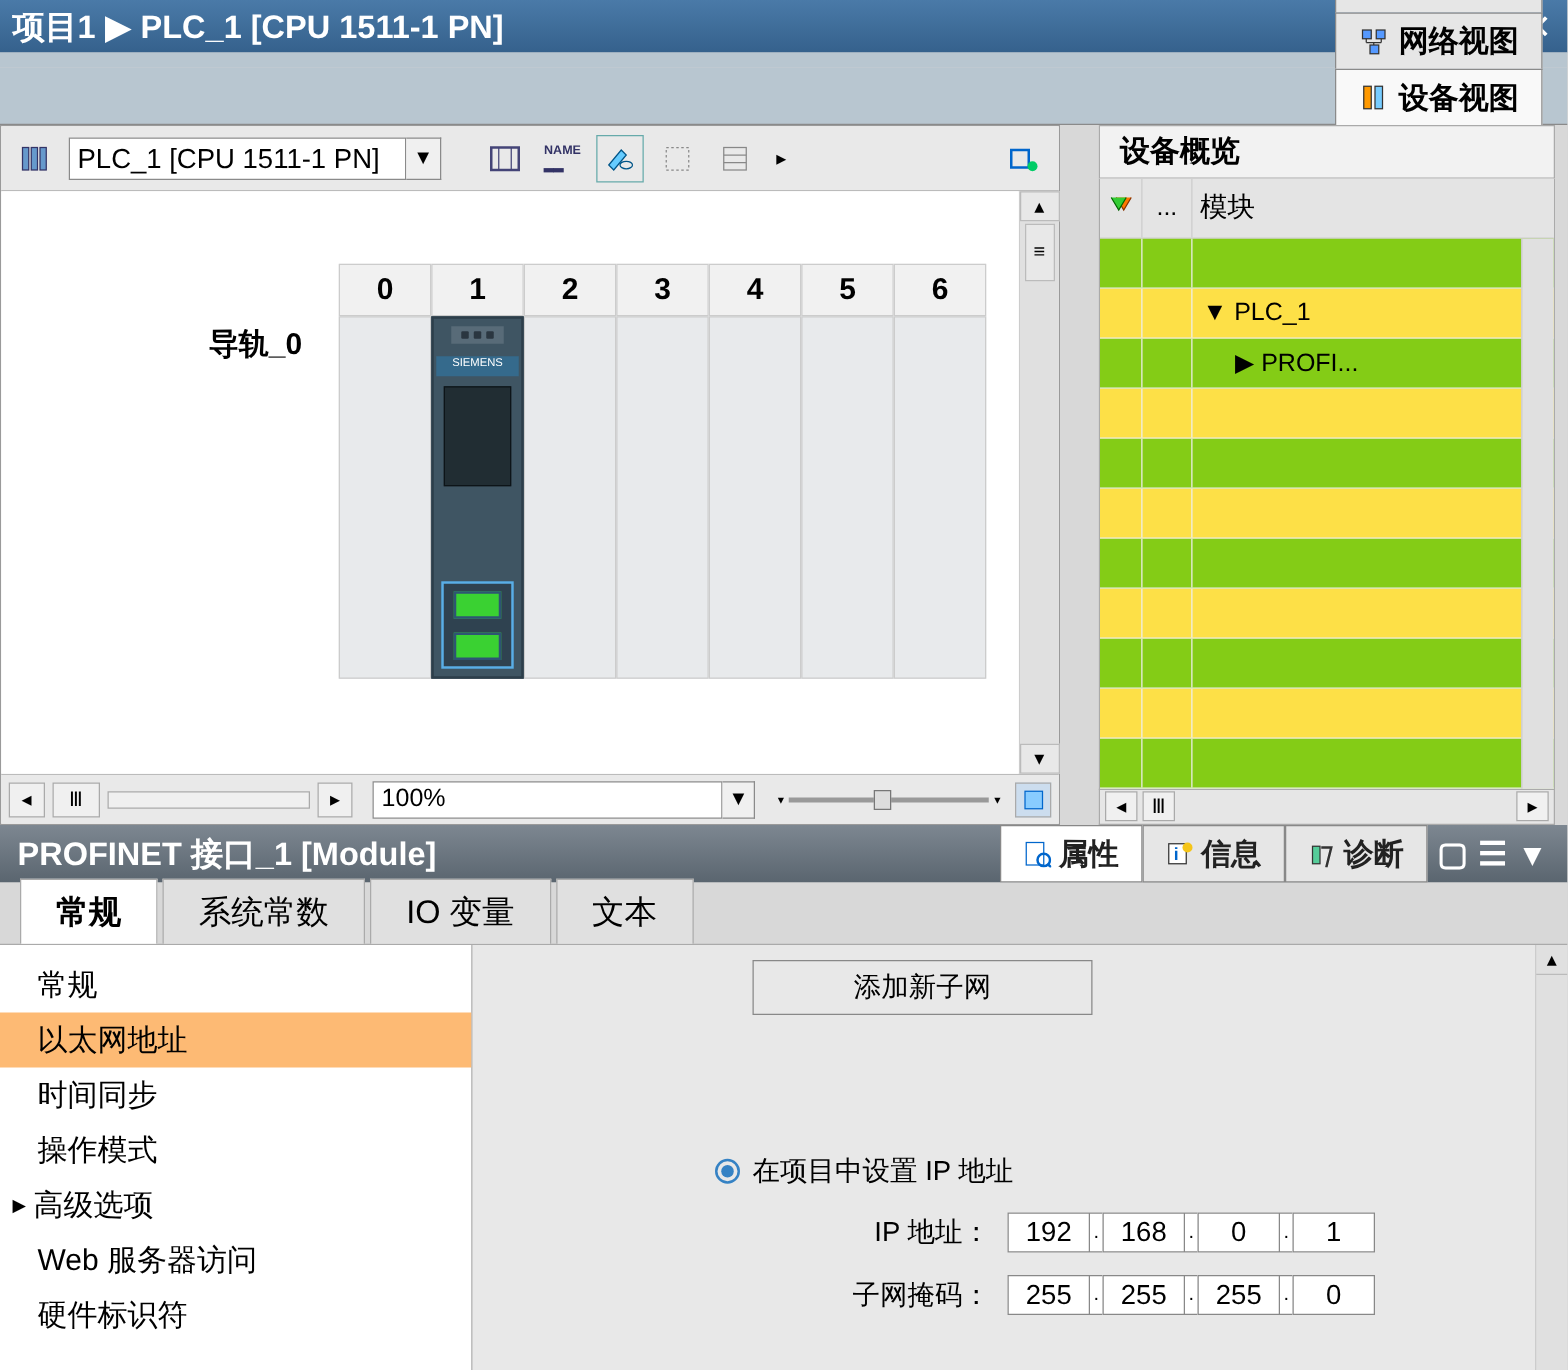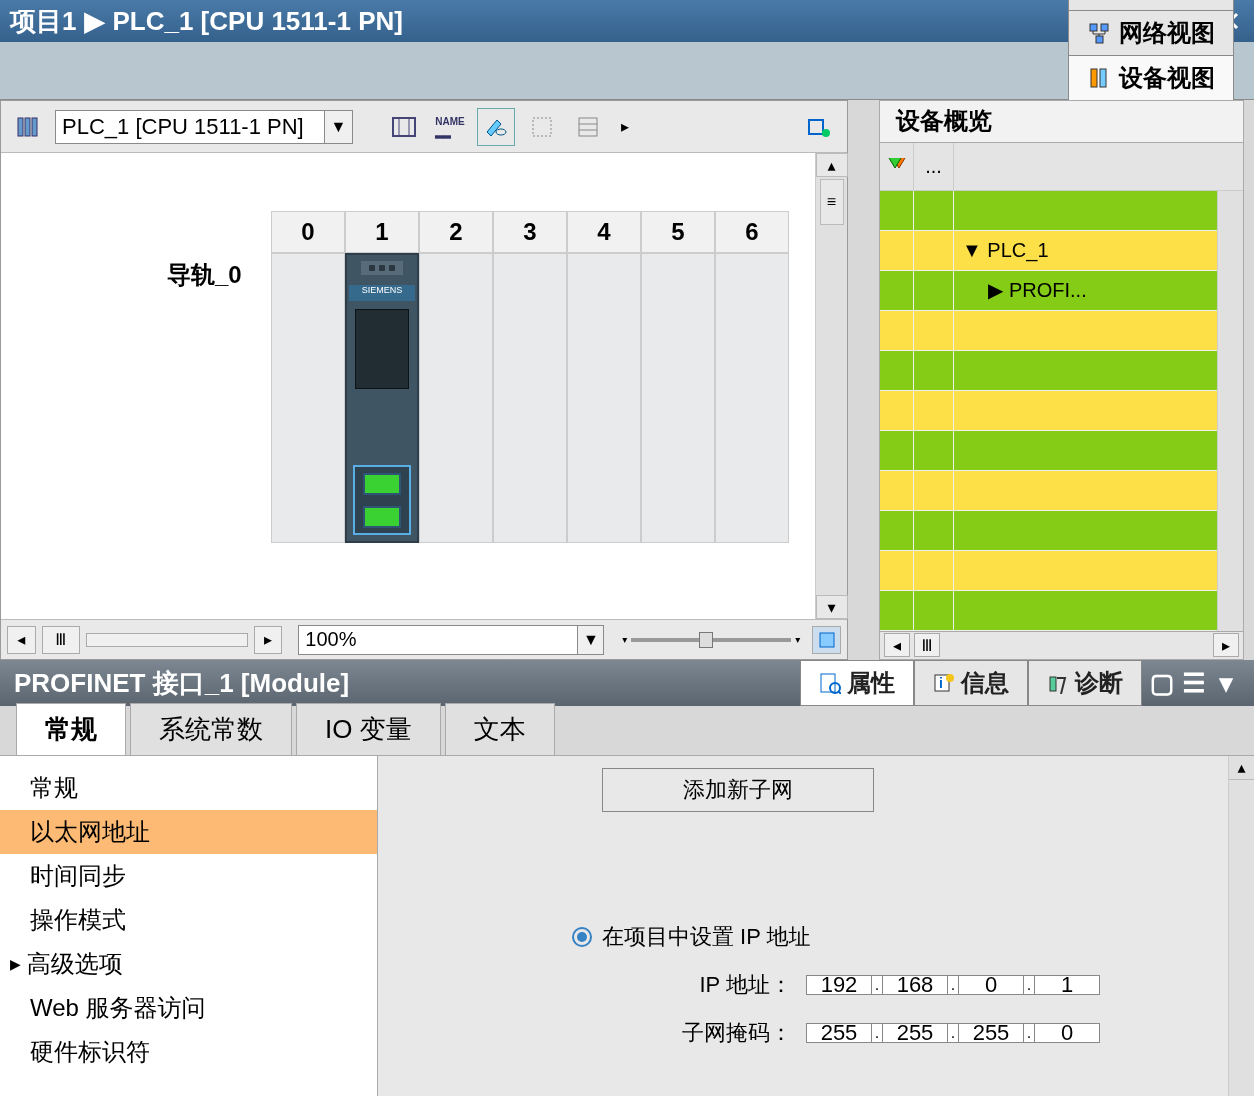--- a/index.html
+++ b/index.html
@@ -89,21 +89,21 @@
     .navitem.sel { background:#fdba74; }
     .navitem.exp::before{ content:"▶"; font-size:14px; margin-right:6px; margin-left:-20px;}
     .formpane { flex:1; padding:12px 24px; position:relative; }
     .addbtn { display:inline-block; padding:6px 80px; background:#e8e8e8; border:1px solid #888; font-size:22px; cursor:pointer; margin-left:200px; }
     .radio { display:flex; align-items:center; gap:10px; margin-top:110px; margin-left:170px; font-size:22px; }
     .radio .dot { width:20px; height:20px; border-radius:50%; border:2px solid #3582c4; display:flex; align-items:center; justify-content:center; }
     .radio .dot .inner { width:10px; height:10px; border-radius:50%; background:#3582c4; }
     .fld { display:flex; align-items:center; margin-top:18px; margin-left:260px; }
     .fld .flab { width:130px; text-align:right; font-size:22px; margin-right:14px; }
     .fld .ipbox { display:flex; gap:0; }
-    .fld .oct { width:66px; height:20px; border:1px solid #888; text-align:center; font-size:22px; background:#fff; }
+    .fld .oct { width:66px; height:32px; border:1px solid #888; text-align:center; font-size:22px; background:#fff; }
     .fld .dot { width:10px; display:flex; align-items:center; justify-content:center; border-top:1px solid #888; border-bottom:1px solid #888; background:#fff; }
     .formvs { width:26px; background:#e0e0e0; border-left:1px solid #ccc; }
     svg { display:block; }
   </style>
 </head>
 <body>
 
 <div class="titlebar">
   <span>项目1</span>
   <span class="sep">▶</span>
@@ -297,20 +297,21 @@
     <div class="ovtitle">设备概览</div>
     <div class="ovgrid">
       <div class="ovhdrrow">
         <div class="ovh0">
             <svg width="24" height="24">
               <path d="M8 4 L14 14 L20 4" fill="#f70" stroke="#830"></path>
               <path d="M4 4 L10 14 L16 4" fill="#3c3" stroke="#060"></path>
             </svg>
           </div>
         <div class="ovh1">...</div>
+        <div class="ovh2">模块</div>
       </div>
       <div class="ovrow">
           <div class="c0"></div>
           <div class="c1"></div>
           <div class="c2"></div>
         </div>
       <div class="ovrow alt">
           <div class="c0"></div>
           <div class="c1"></div>
           <div class="c2">▼  PLC_1</div>

